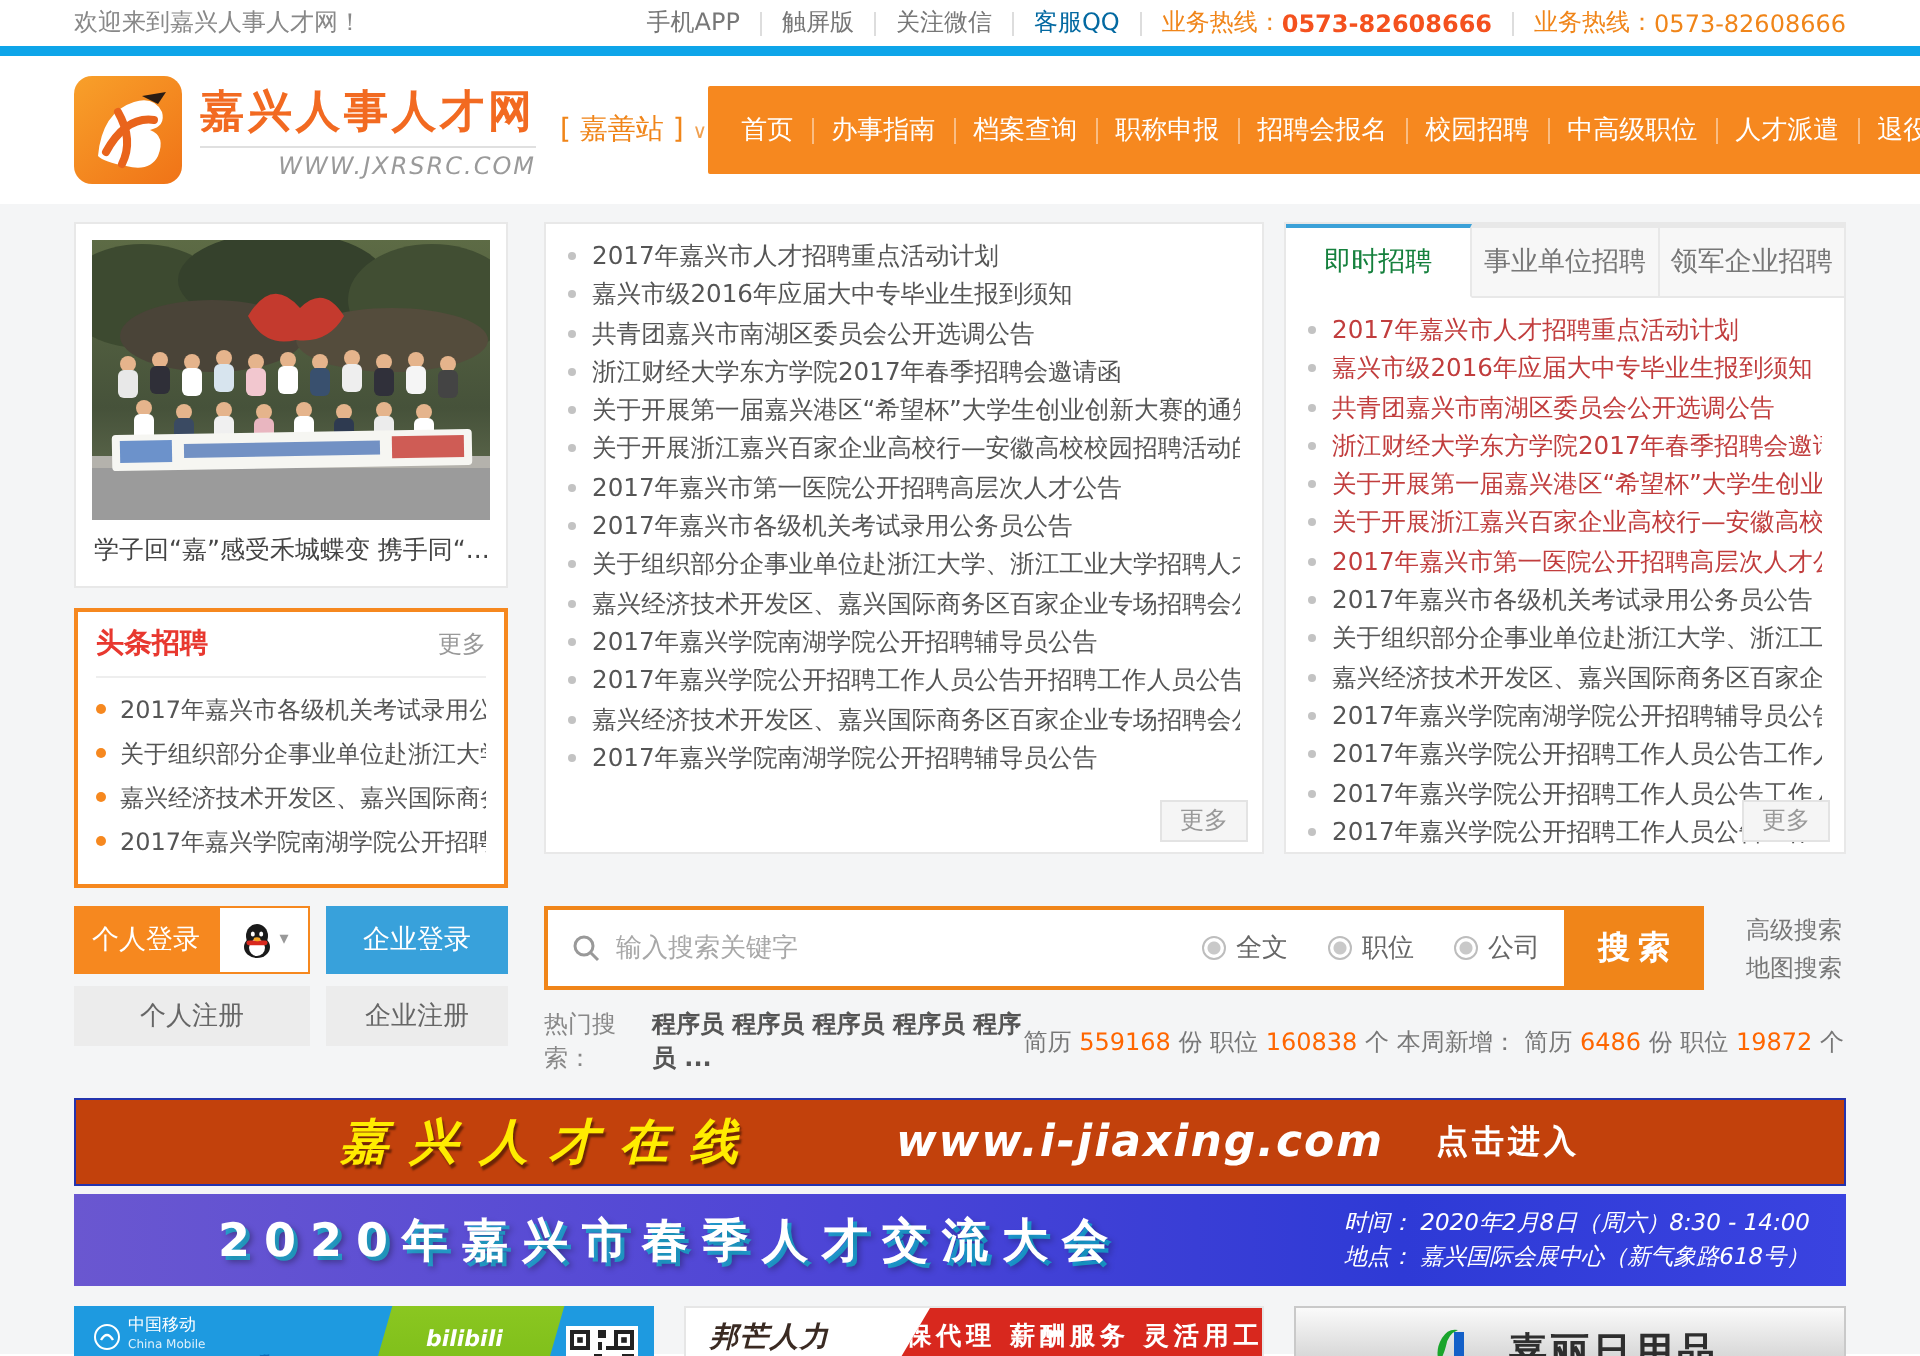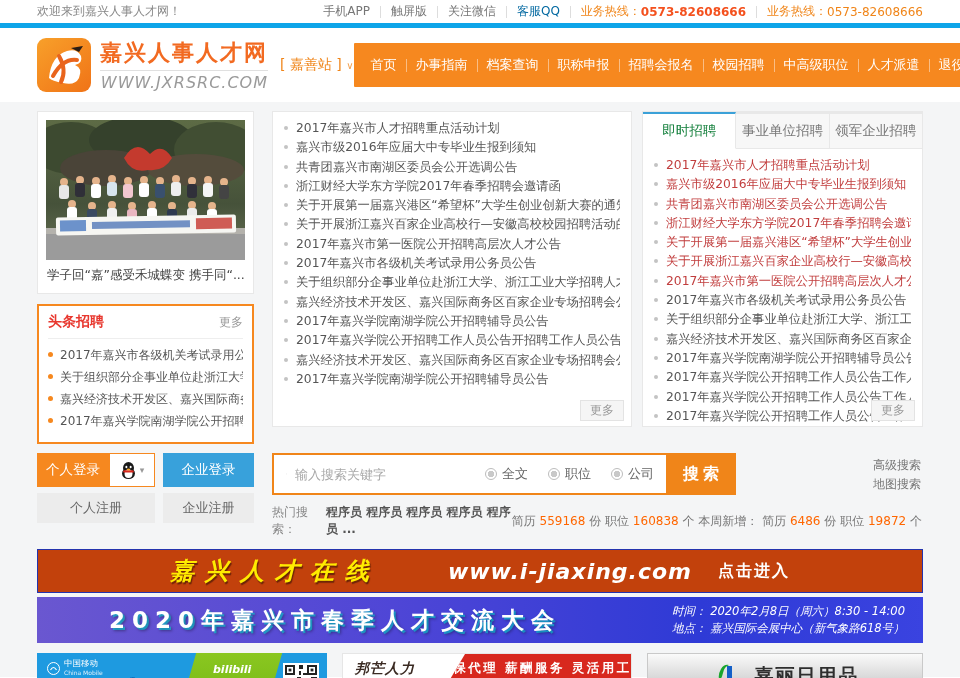--- a/index.html
+++ b/index.html
@@ -19,21 +19,21 @@
   .hl-num1{color:#f4511e;font-weight:bold}
   .hl-num2{color:#f08519}
 
   
   .header{height:74px;background:#fff}
   .header .inner{display:flex;align-items:center;height:100%}
   .logo-icon{width:54px;height:54px;border-radius:9px;flex:none;
     background:linear-gradient(140deg,#f8a02a,#f07317);position:relative}
   .logo-txt{margin-left:9px;flex:none}
   .site-name{font-size:22px;font-weight:bold;color:#f26a21;letter-spacing:2px;white-space:nowrap}
-  .site-url{font-size:16px;color:#9a9a9a;font-style:italic;border-top:1px solid #e0e0e0;
+  .site-url{font-size:12px;color:#9a9a9a;font-style:italic;border-top:1px solid #e0e0e0;
     margin-top:2px;padding-top:2px;text-align:right;letter-spacing:1px}
   .station{color:#f08519;font-size:14px;margin-left:12px;white-space:nowrap;flex:none}
   .station .caret{font-size:10px;color:#f0a050}
   .nav{margin-left:auto;background:#f6881f;height:44px;display:flex;align-items:center;padding:0 8px;border-radius:1px}
   .nav-item{color:#fff;font-size:13px;padding:0 9px;white-space:nowrap;cursor:pointer}
   .nav-sep{width:1px;height:13px;background:rgba(255,255,255,.45)}
 
   
   .main{background:#f4f5f6;height:575px;padding-top:9px}
   .row1{display:flex}
@@ -73,21 +73,21 @@
   .lrow{display:flex;margin-bottom:6px}
   .btn{display:flex;align-items:center;justify-content:center;cursor:pointer}
   .btn-personal{width:72px;height:34px;background:#f6881f;color:#fff;font-size:13.5px}
   .qq-box{width:46px;height:34px;background:#fff;border:1px solid #f6881f;display:flex;align-items:center;justify-content:center;cursor:pointer}
   .qq-caret{font-size:9px;color:#999;margin-left:3px}
   .btn-company{flex:1;height:34px;background:#38a1db;color:#fff;font-size:13.5px;margin-left:8px}
   .btn-reg1{width:118px;height:30px;background:#ececec;color:#666;font-size:13px}
   .btn-reg2{flex:1;height:30px;background:#ececec;color:#666;font-size:13px;margin-left:8px}
 
   .search-col{flex:1;position:relative}
-  .search-box{display:flex;width:464px;height:42px}
+  .search-box{display:flex;width:580px;height:42px}
   .input-wrap{flex:1;border:2px solid #f08519;border-right:none;background:#fff;display:flex;align-items:center;padding:0 12px}
   .search-input{border:none;outline:none;flex:1;font-size:13px;color:#333;margin-left:8px;font-family:inherit}
   .search-input::placeholder{color:#a8a8a8}
   .radios{display:flex;align-items:center;font-size:13px;color:#666;flex:none}
   .rgrp{display:flex;align-items:center;margin-left:20px;cursor:pointer}
   .rdo{width:12px;height:12px;border-radius:50%;border:1px solid #bdbdbd;margin-right:5px;
     background:radial-gradient(circle,#c9c9c9 0 3px,#fff 3.5px)}
   .search-btn{width:70px;background:#f08519;color:#fff;font-size:16px;font-weight:bold;
     letter-spacing:4px;border:none;display:flex;align-items:center;justify-content:center;cursor:pointer;padding-left:4px}
   .side-links{position:absolute;right:2px;top:3px;font-size:12px;color:#777;line-height:19px;text-align:left}

